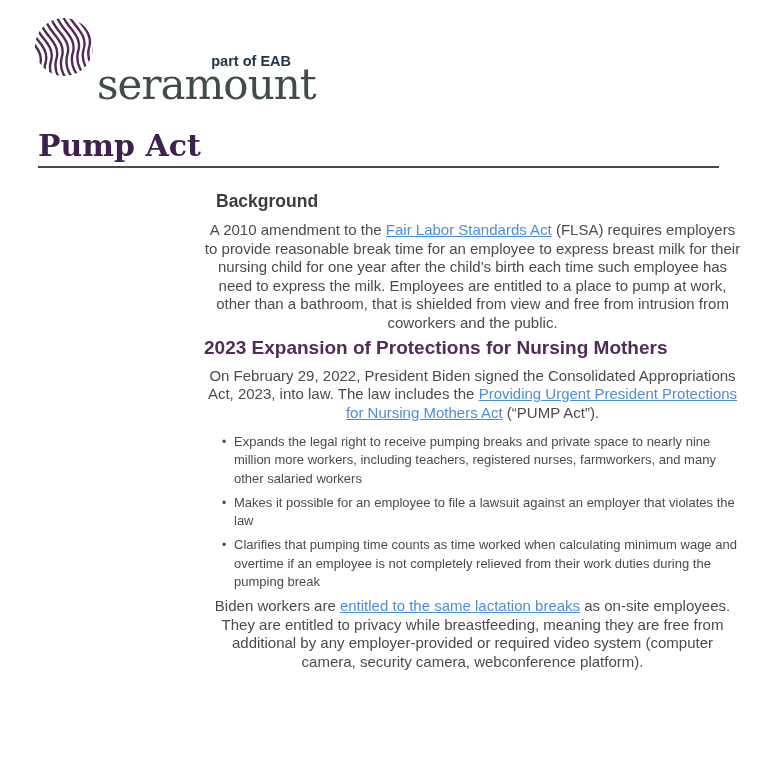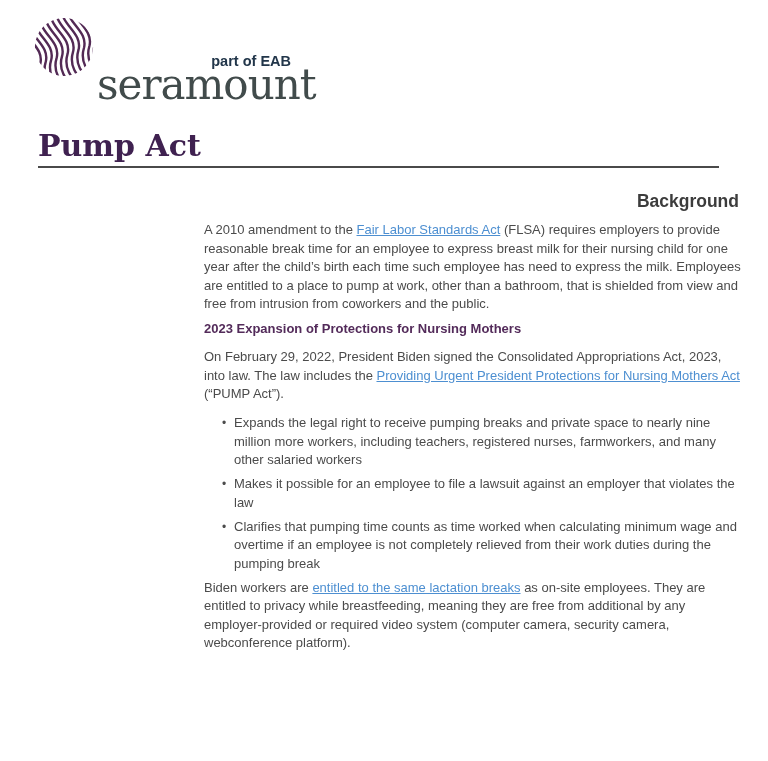--- a/index.html
+++ b/index.html
@@ -43,29 +43,30 @@
   .title-divider{
     position:absolute;left:38px;top:166px;width:681px;height:2px;
     background:var(--divider_gray);
   }
   .main{
     position:absolute;left:204px;top:191px;width:537px;
     color:var(--body_gray);
   }
   .main h2{
     font-size:17.5px;line-height:21px;font-weight:bold;
-    color:var(--heading_gray);margin:0 2px 9px;text-align:right;
+    color:var(--heading_gray);margin:0 12px 9px;
   }
   .main h3{
-    font-size:13px;line-height:18.5px;font-weight:bold;
+    font-size:19px;line-height:18.5px;font-weight:bold;
     color:var(--subhead_purple);margin:0 0 9.5px;
   }
   .main p{
-    font-size:13px;line-height:18.5px;margin:0 0 6.5px;
+    font-size:15px;line-height:18.5px;margin:0 0 6.5px;
     color:var(--body_gray);
+    text-align:center;
   }
   .main ul{list-style:none;margin:10.5px 0 0;padding:0;}
   .main li{
     position:relative;padding-left:30px;margin:0 0 5.5px;
     font-size:13px;line-height:18.5px;color:var(--body_gray);
   }
   .main .bullet{
     position:absolute;left:18px;top:0;
     font-size:12px;color:var(--body_gray);
   }

